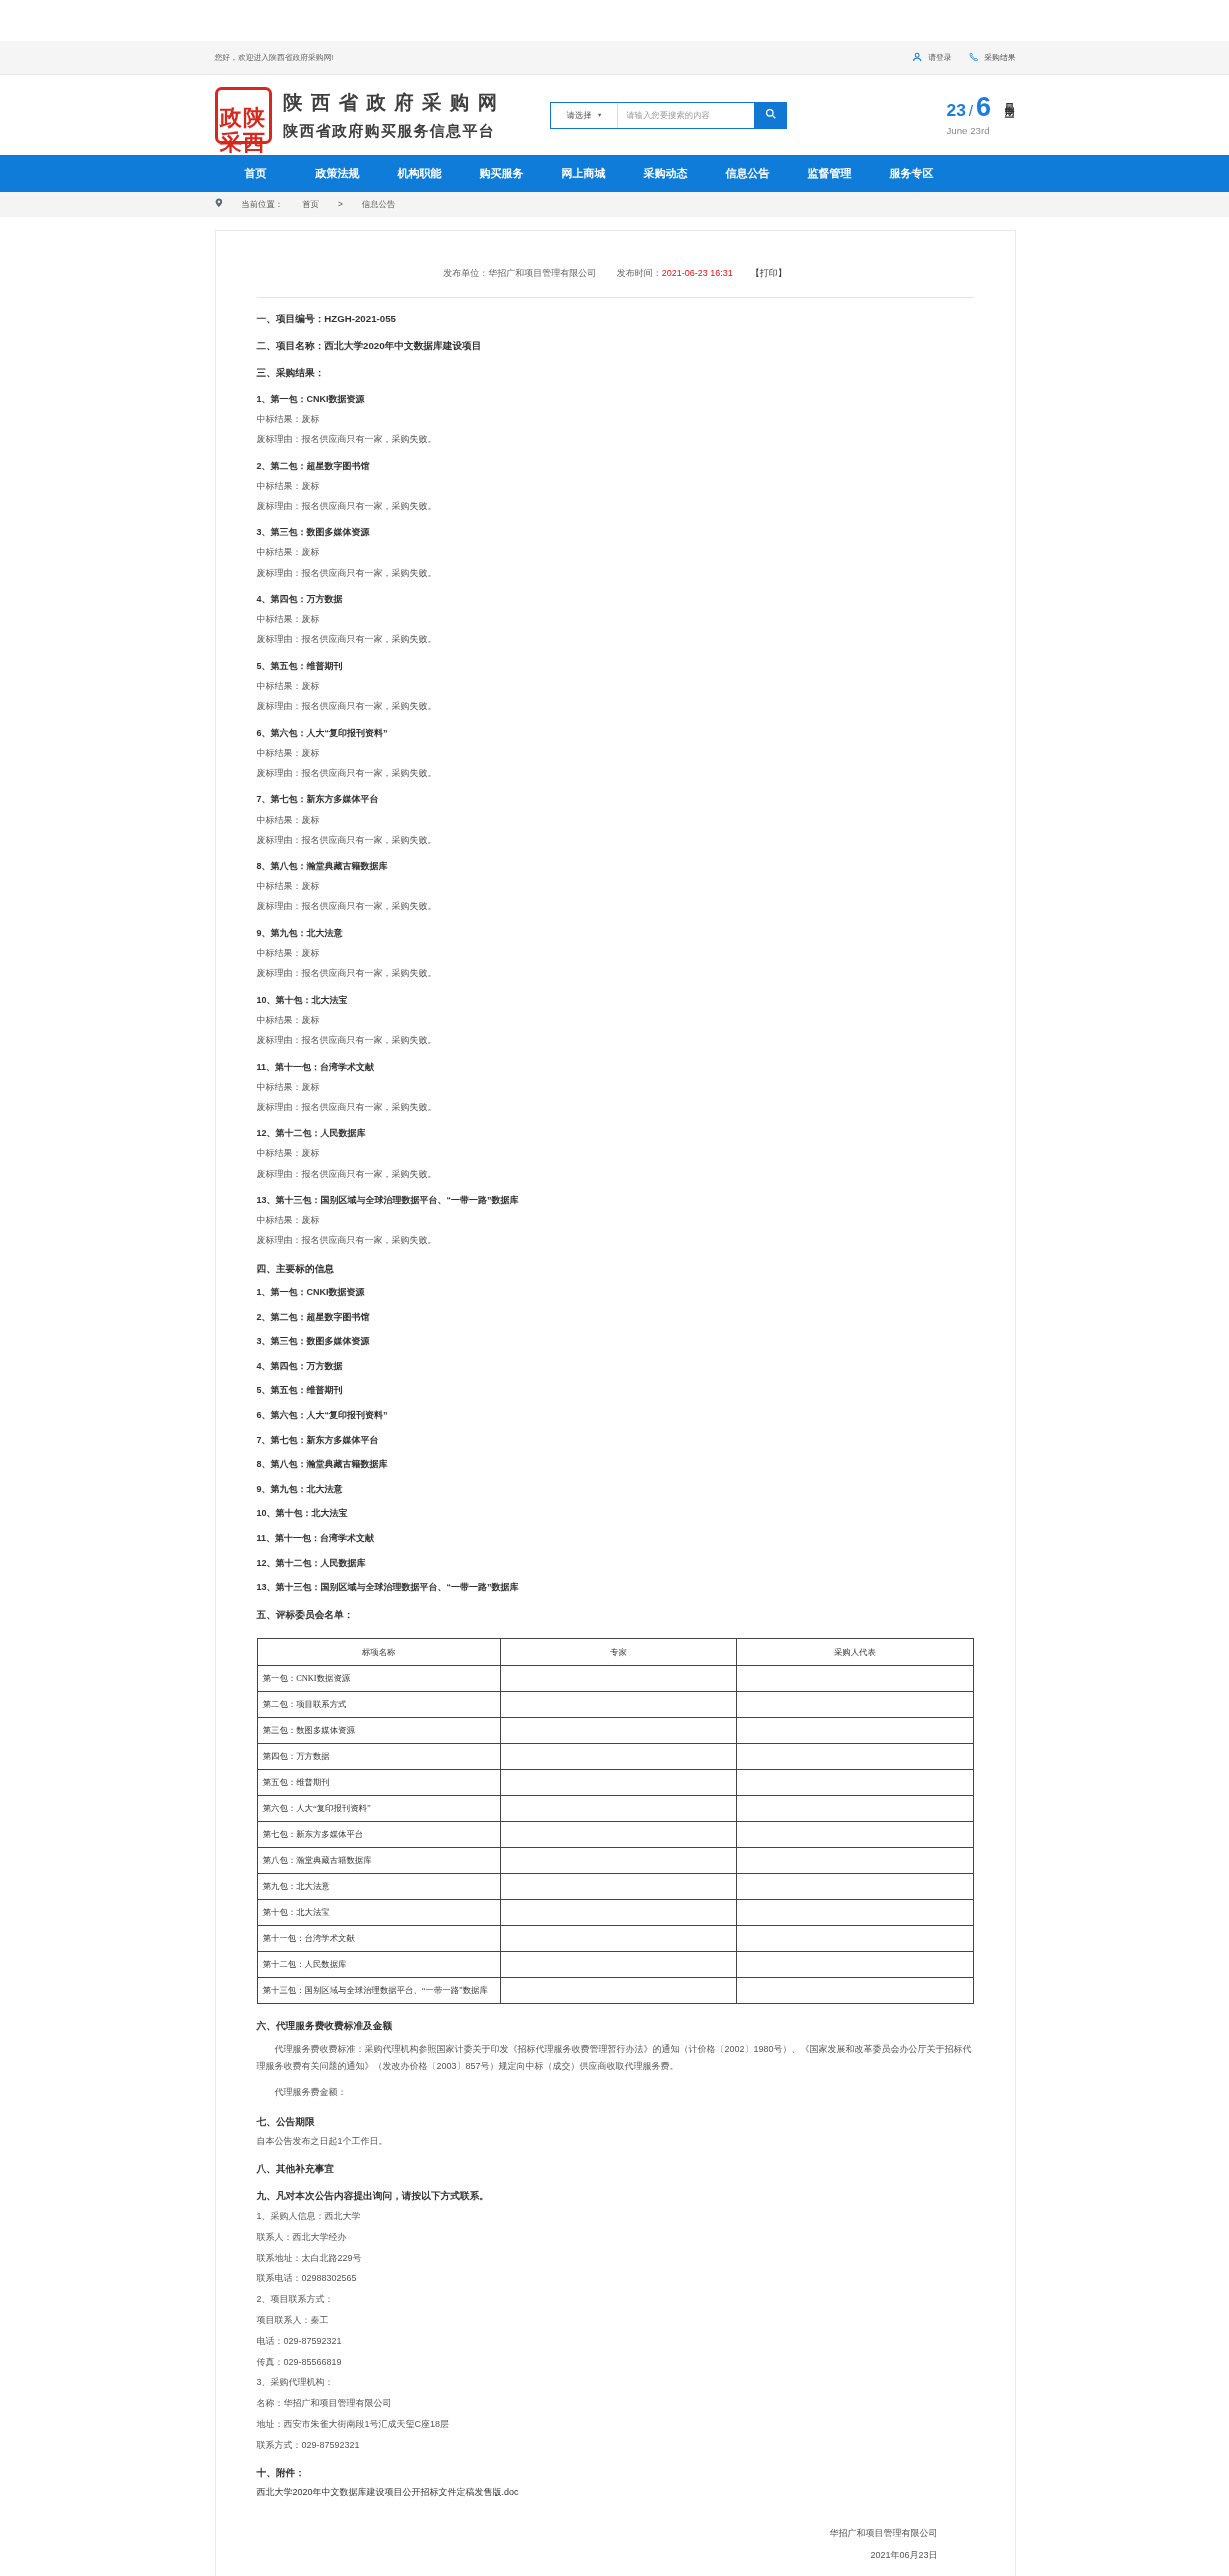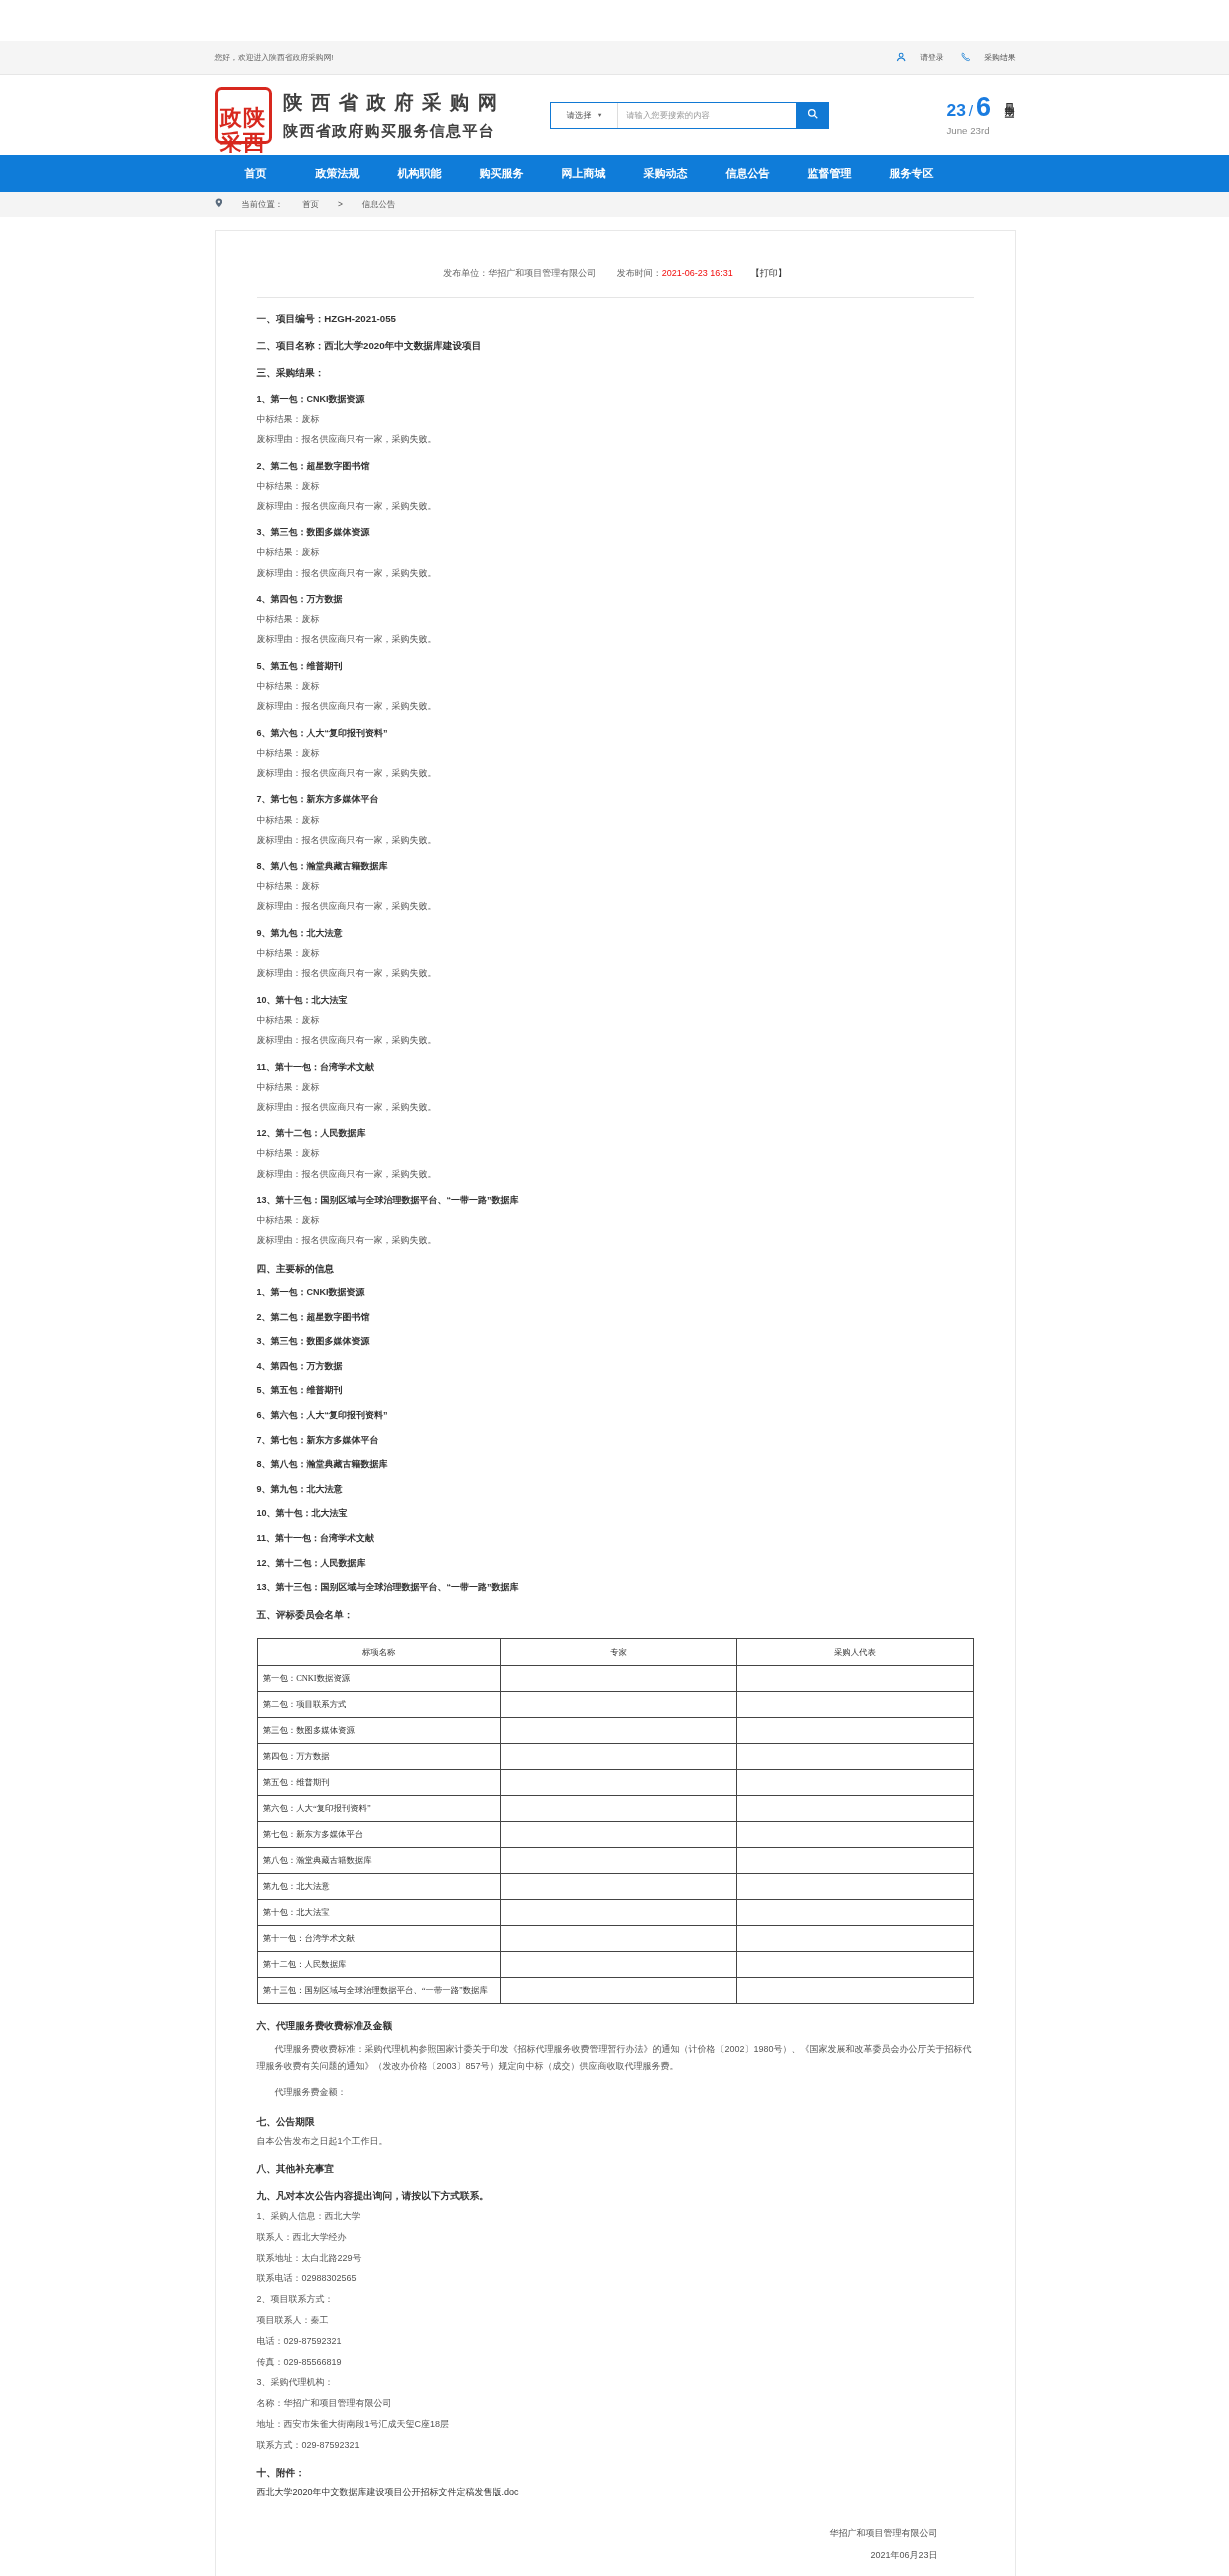--- a/index.html
+++ b/index.html
@@ -7,34 +7,34 @@
   body {
     width:1230px; background:#fff; color:#333;
     font-family:"Liberation Sans","DejaVu Sans",sans-serif;
   }
   .wrap { width:801px; margin:0 auto; }
 
   
   .topbar { height:34px; background:#f5f5f5; border-bottom:0.6px solid #e6e6e6; font-size:7.8px; color:#666;margin-top:41px; }
   .topbar .wrap { display:flex; align-items:center; height:100%; }
   .topbar-right { margin-left:auto; display:flex; align-items:center; gap:17px; }
-  .toplink { display:flex; align-items:flex-start; gap:14px; cursor:pointer; color:#555; }
+  .toplink { display:flex; align-items:flex-start; gap:6px; cursor:pointer; color:#555; }
   .toplink svg { display:block; }
 
   
   .header { height:80px; background:#fff; }
   .header .wrap { display:flex; align-items:center; height:100%; }
   .logo { display:flex; align-items:center; cursor:pointer; }
   .seal { width:57px; height:57px; border:3.2px solid #d8281e; border-radius:6.5px; color:#d8281e;
           font-weight:900; text-align:center; background:#fff; padding-top:15px; }
   .seal div { font-size:22px; line-height:25px; letter-spacing:1.3px; }
   .logo-txt { margin-left:11.6px; }
   .site-name { font-size:19.4px; font-weight:700; color:#3f3f3f; letter-spacing:8.4px; white-space:nowrap; }
   .site-sub  { font-size:15px; font-weight:700; color:#3f3f3f; letter-spacing:1.3px; margin-top:5.2px; white-space:nowrap; }
-  .search { margin-left:45px; width:279px; height:27px; border:1.3px solid #1179d4; display:flex; align-items:stretch; }
+  .search { margin-left:45px; width:237px; height:27px; border:1.3px solid #1179d4; display:flex; align-items:stretch; }
   .search-select { width:67px; display:flex; align-items:center; justify-content:center; gap:5.2px;
                    font-size:8.4px; color:#555; border-right:0.6px solid #ddd; cursor:pointer; }
   .caret { font-size:5.8px; color:#666; }
   .search-input { flex:1; border:0; outline:none; padding:0 7.8px; font-size:8.4px; color:#333;
                   font-family:"Liberation Sans","DejaVu Sans",sans-serif; }
   .search-input::placeholder { color:#9a9a9a; }
   .search-btn { width:32px; background:#1179d4; border:0; display:flex; align-items:center; justify-content:center; cursor:pointer; }
   .datebox { margin-left:auto; display:flex; align-items:flex-start; gap:11.6px; }
   .date-num { color:#1a7ce0; font-weight:700; line-height:1; white-space:nowrap; }
   .date-day { font-size:17.4px; }

